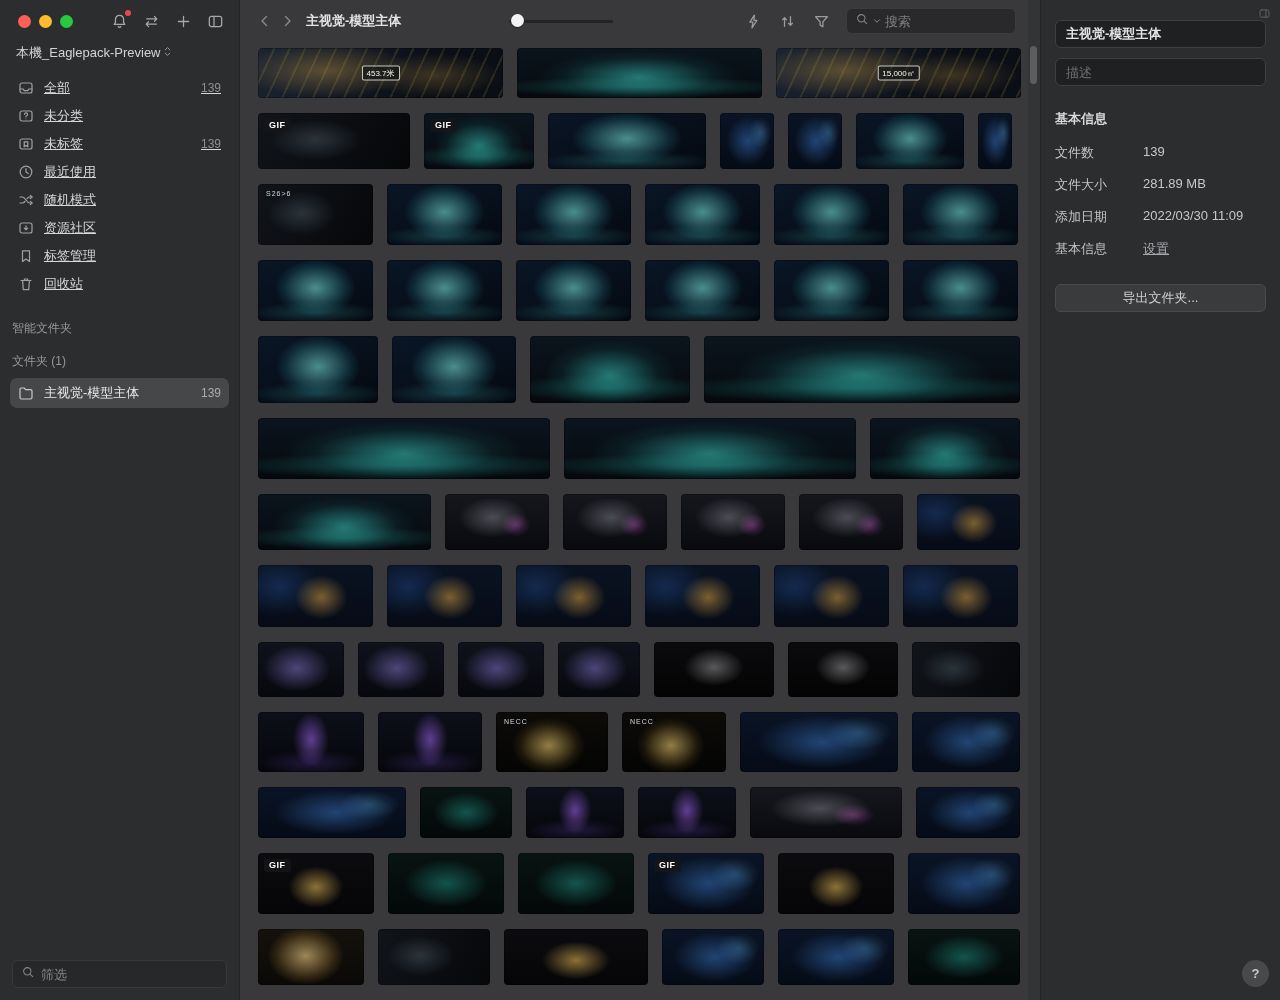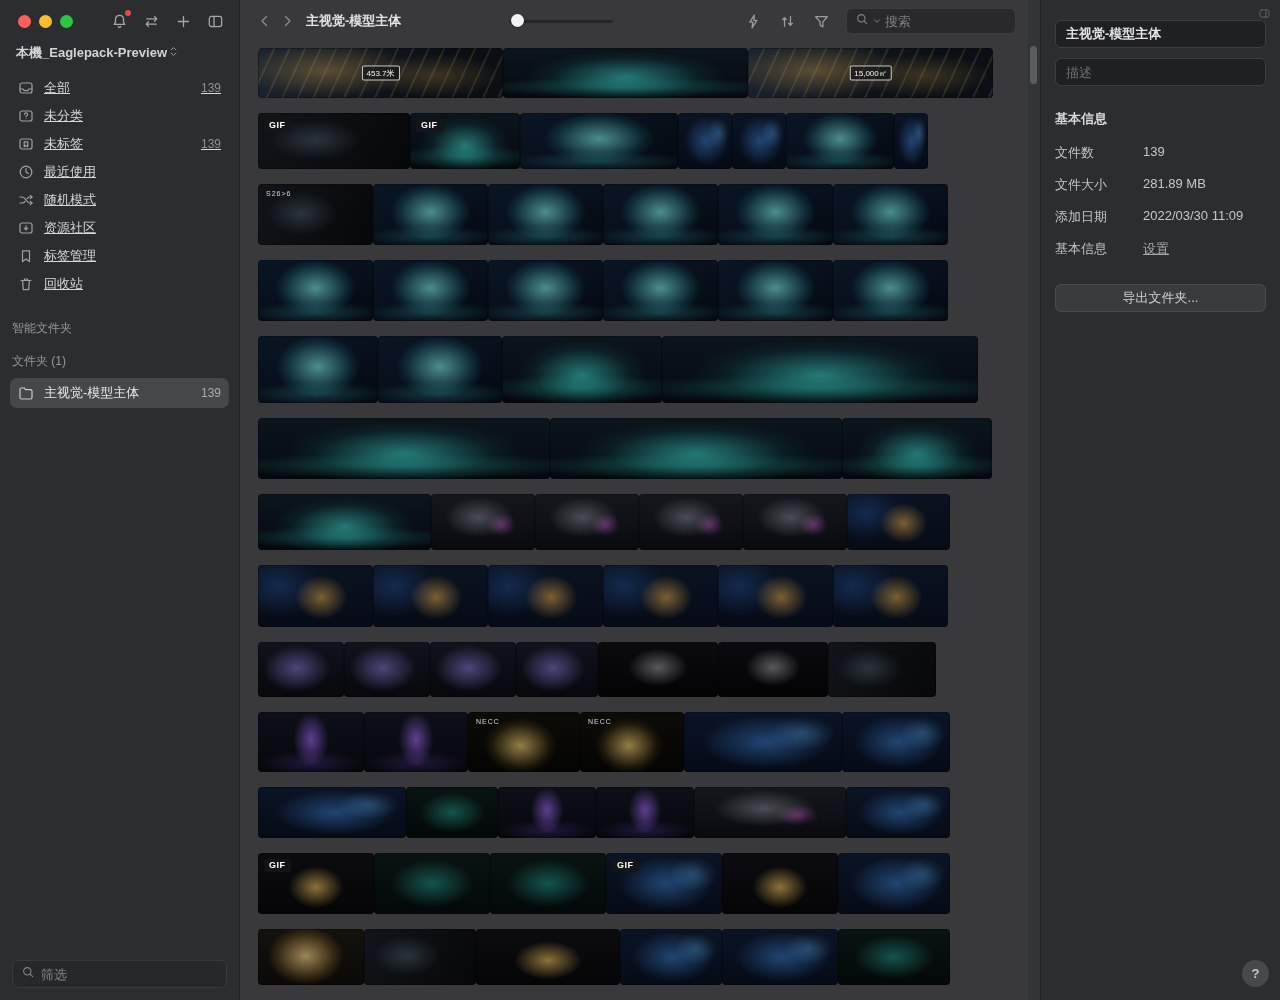--- a/index.html
+++ b/index.html
@@ -8,21 +8,21 @@
 
   
   .sidebar { width:240px; height:100%; background:#2c2d2f; border-right:1px solid #222325; display:flex; flex-direction:column; flex:0 0 240px; }
   .titlebar { height:42px; display:flex; align-items:center; padding:0 14px 0 18px; }
   .tl { width:13px; height:13px; border-radius:50%; margin-right:8px; display:inline-block; }
   .tl.red{ background:#ff5f57; } .tl.yellow{ background:#febc2e; } .tl.green{ background:#28c840; }
   .tb-icons { margin-left:auto; display:flex; align-items:center; gap:14px; }
   .tb-btn { position:relative; background:none; border:none; color:#a7a8ab; width:18px; height:18px; padding:0; cursor:default; }
   .tb-btn svg { display:block; }
   .notif-dot { position:absolute; top:-2px; right:-2px; width:6px; height:6px; border-radius:50%; background:#e5484d; }
-  .library { display:flex; align-items:center; gap:0; padding:2px 16px 8px; color:#d3d4d6; font-size:13px; font-weight:bold; }
+  .library { display:flex; align-items:center; gap:0; padding:2px 16px 8px; color:#d3d4d6; font-size:13px; font-weight:normal; }
   .library svg { color:#9a9b9e; }
   .nav { padding:4px 10px 0;text-decoration:underline; }
   .nav-item { height:28px; display:flex; align-items:center; gap:10px; padding:0 8px; border-radius:6px; color:#d6d7d9; font-size:13px; }
   .nav-item .icon { width:16px; height:16px; color:#a0a1a4; flex:0 0 16px; }
   .nav-item .icon svg { display:block; }
   .cnt { margin-left:auto; color:#8f9093; font-size:12px; }
   .sec { padding:16px 12px 0; font-size:12px; color:#96979a; }
   .sec.first { padding-top:22px; }
   .folder-item { margin:8px 10px 0; height:30px; display:flex; align-items:center; gap:10px; padding:0 8px; border-radius:7px; background:#464749; font-size:13px; color:#e9e9ea; }
   .folder-item .icon { width:16px; height:16px; color:#c9cacc; flex:0 0 16px; }
@@ -42,21 +42,21 @@
   .zoom-slider { width:104px; height:14px; position:relative; }
   .zoom-track { position:absolute; left:0; right:0; top:6px; height:3px; border-radius:2px; background:#232425; }
   .zoom-knob { position:absolute; left:2px; top:0; width:13px; height:13px; border-radius:50%; background:#f2f2f2; box-shadow:0 1px 2px rgba(0,0,0,.4); }
   .tool-btn { background:none; border:none; color:#9b9c9f; width:26px; height:26px; padding:0; margin-left:8px; }
   .tool-btn svg { display:block; margin:auto; }
   .search-box { margin-left:12px; width:170px; height:26px; background:#29292b; border:1px solid #3b3c3e; border-radius:6px; display:flex; align-items:center; gap:3px; padding:0 8px; color:#85868a; }
   .search-box input { flex:1; min-width:0; background:transparent; border:none; outline:none; color:#d0d1d3; font-size:13px; font-family:inherit; }
   .search-box input::placeholder { color:#808184; }
 
   .gallery { padding:6px 10px 0 18px; display:flex; flex-direction:column; gap:15px; }
-  .g-row { display:flex; }
+  .g-row { display:flex; gap:14px; }
   .thumb { position:relative; border-radius:4px; overflow:hidden; flex:0 0 auto; background-color:#0a0f16; box-shadow:0 0 0 1px rgba(0,0,0,.25) inset; }
   .gif-badge { position:absolute; top:6px; left:6px; background:rgba(22,22,24,.88); color:#fff; font-size:9px; font-weight:bold; letter-spacing:.5px; padding:2px 5px; border-radius:3px; line-height:1; }
   .thumb-label { position:absolute; color:#eef3f5; }
   .thumb-label.c { top:50%; left:50%; transform:translate(-50%,-50%); font-size:8px; border:1px solid rgba(255,255,255,.75); background:rgba(5,10,15,.45); padding:1px 4px; border-radius:2px; white-space:nowrap; }
   .thumb-label.tl { top:6px; left:8px; font-size:7px; letter-spacing:1px; opacity:.85; white-space:nowrap; }
 
   
   .v1{background:radial-gradient(60% 90% at 28% 45%,rgba(205,160,70,.38),transparent 60%),radial-gradient(50% 80% at 72% 55%,rgba(190,150,70,.28),transparent 55%),repeating-linear-gradient(115deg,rgba(214,170,80,.14) 0 2px,transparent 2px 14px),linear-gradient(115deg,#1b2431,#0a0e15 70%);}
   .v2{background:radial-gradient(55% 70% at 50% 58%,rgba(64,224,210,.5),rgba(20,90,90,.18) 55%,transparent 75%),radial-gradient(90% 30% at 50% 78%,rgba(40,170,160,.35),transparent 70%),linear-gradient(#0b151d,#05090e);}
   .v3{background:radial-gradient(45% 60% at 50% 46%,rgba(130,245,235,.55),rgba(40,140,150,.2) 60%,transparent 78%),radial-gradient(80% 25% at 50% 86%,rgba(70,190,190,.25),transparent 70%),linear-gradient(160deg,#0a1626,#040910);}

